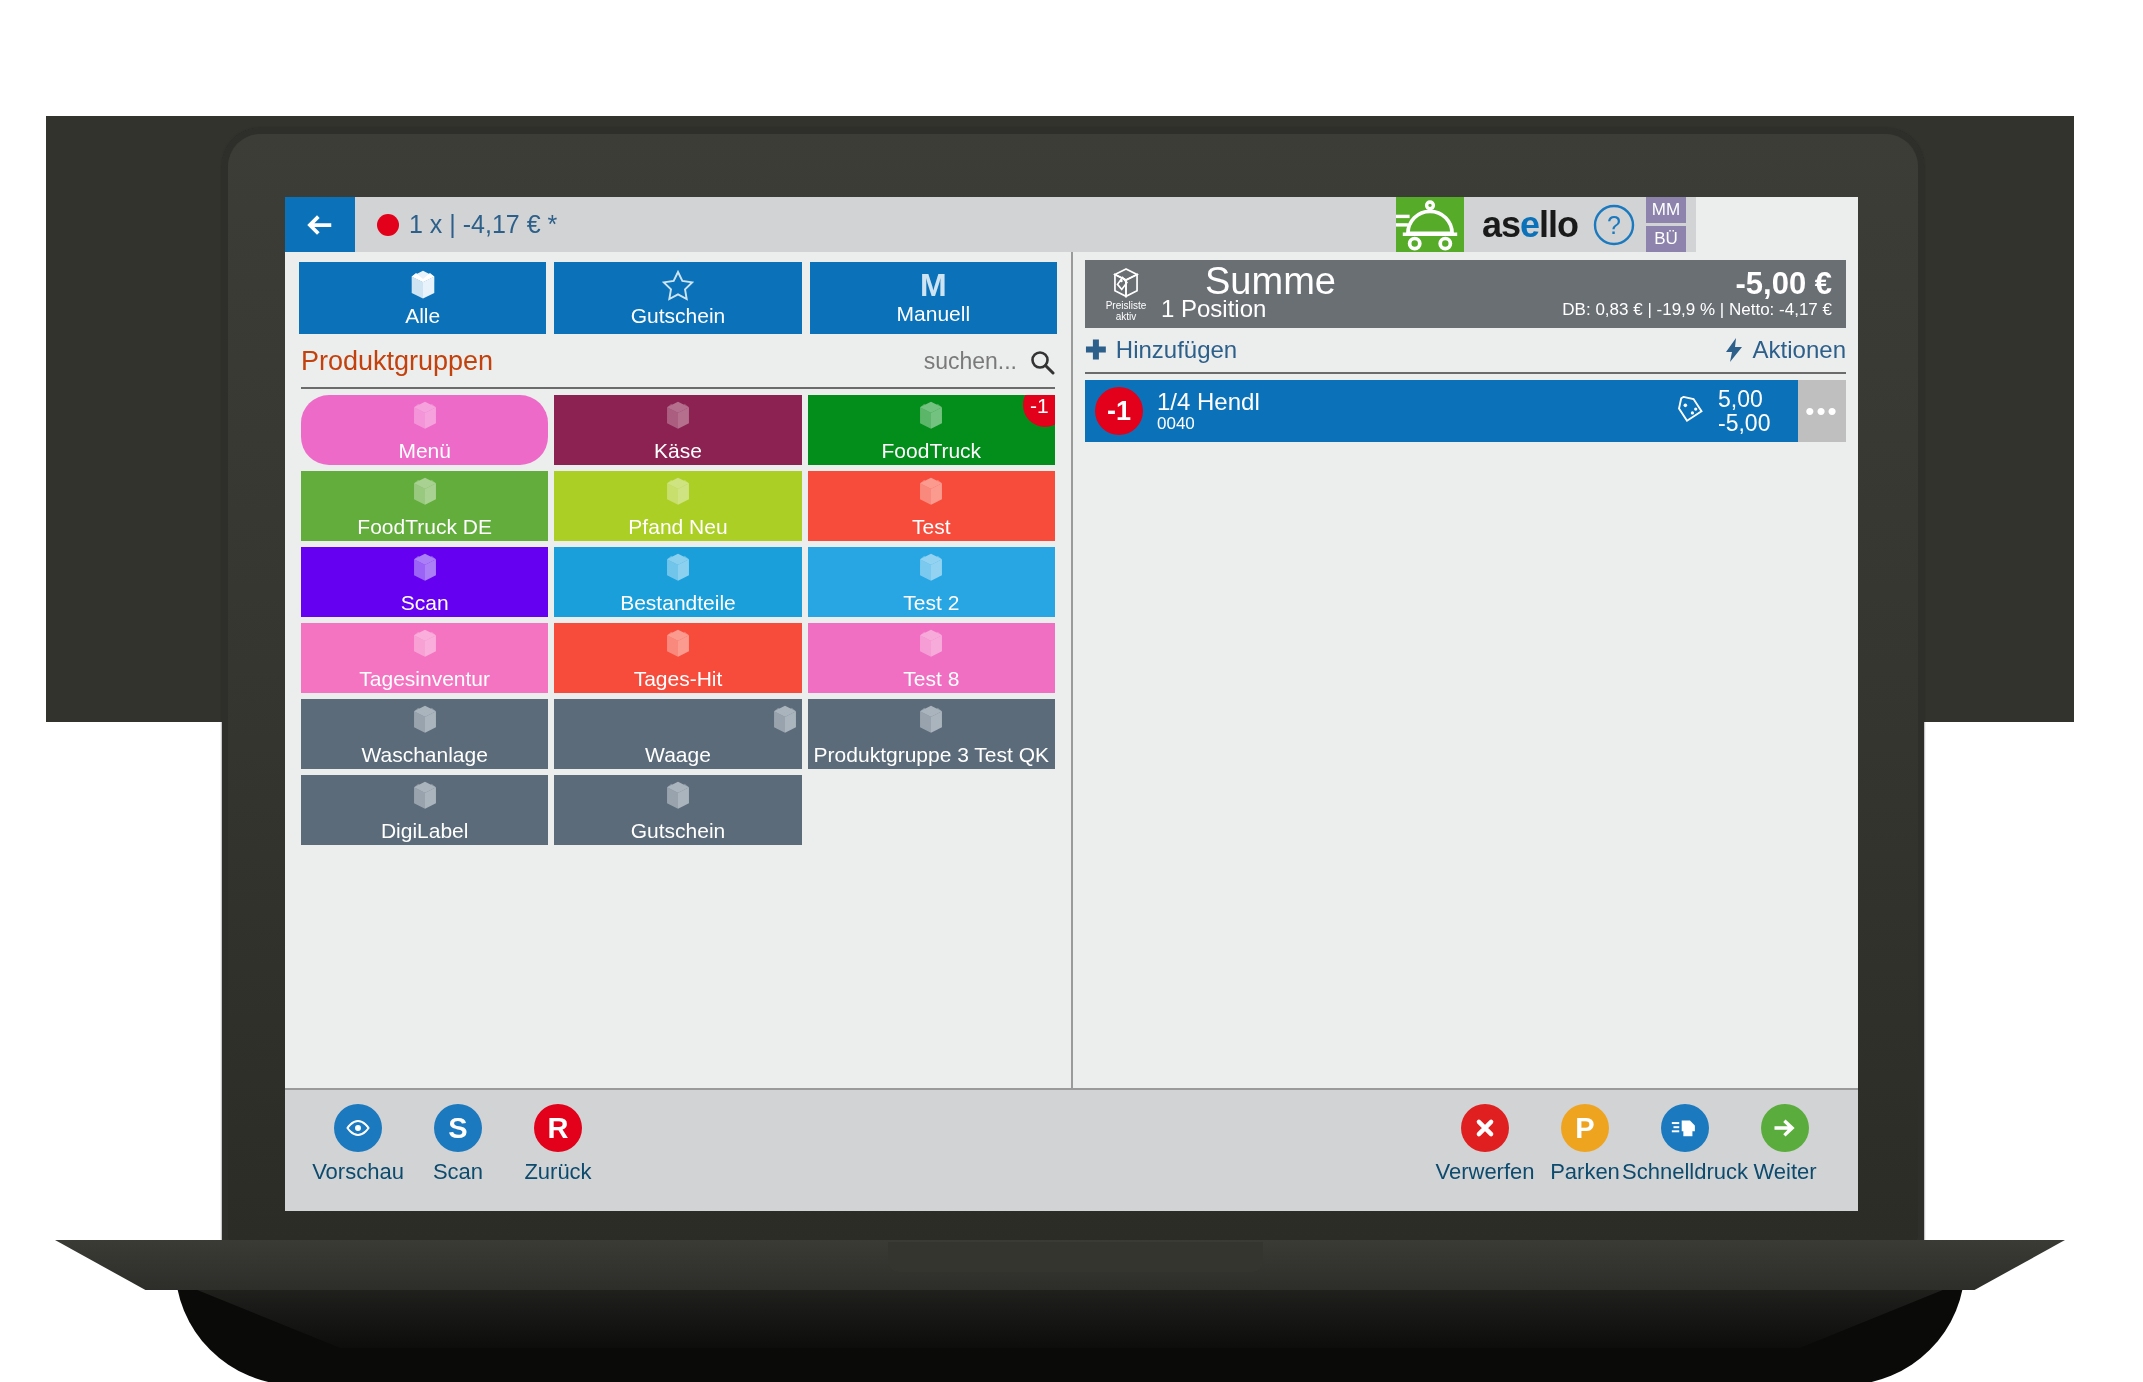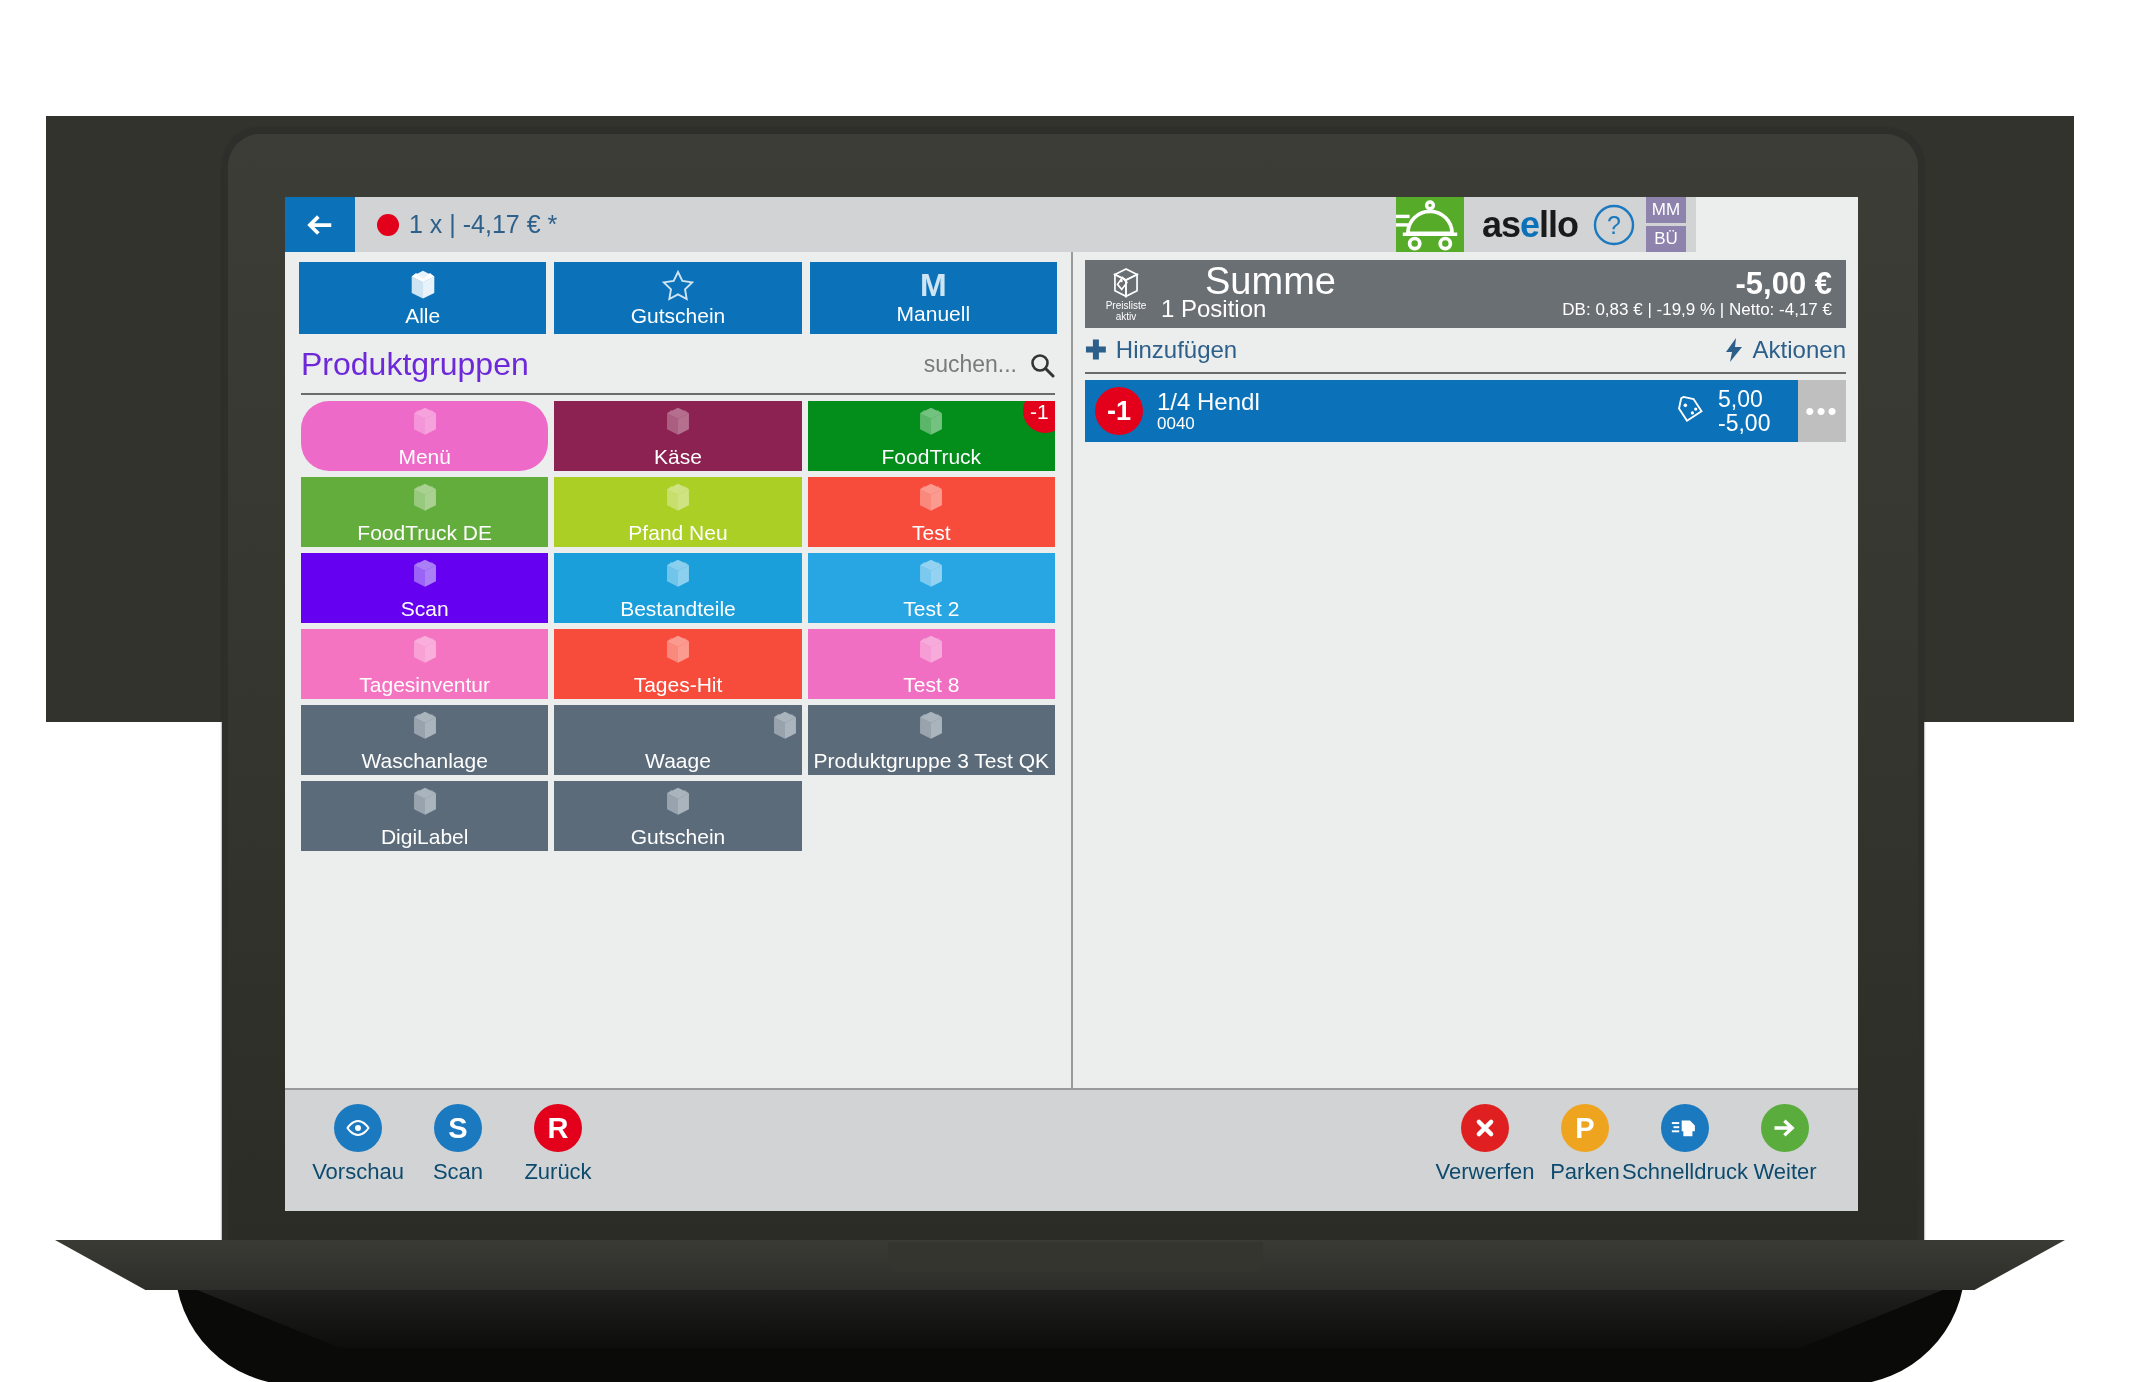--- a/index.html
+++ b/index.html
@@ -98,21 +98,21 @@
     cursor:pointer;font-size:21px;gap:2px;
   }
   .tab svg{width:36px;height:33px;}
   .tab .m-glyph{font-size:32px;font-weight:bold;line-height:30px;color:#cfe4f3;}
 
   
   .pg-head{
     margin:12px 16px 0 16px;display:flex;align-items:center;justify-content:space-between;
     border-bottom:2px solid #6b6b6b;padding-bottom:10px;
   }
-  .pg-title{font-size:32px;color:#6d28d9;}
+  .pg-title{font-size:27px;color:#c2410c;}
   .pg-search{display:flex;align-items:center;gap:12px;cursor:pointer;}
   .pg-search-text{font-size:23px;color:#7a7a7a;}
 
   
   .tile-grid{
     display:grid;grid-template-columns:repeat(3,1fr);gap:6px;
     margin:6px 16px 0 16px;
   }
   .tile{
     height:70px;position:relative;overflow:hidden;cursor:pointer;

